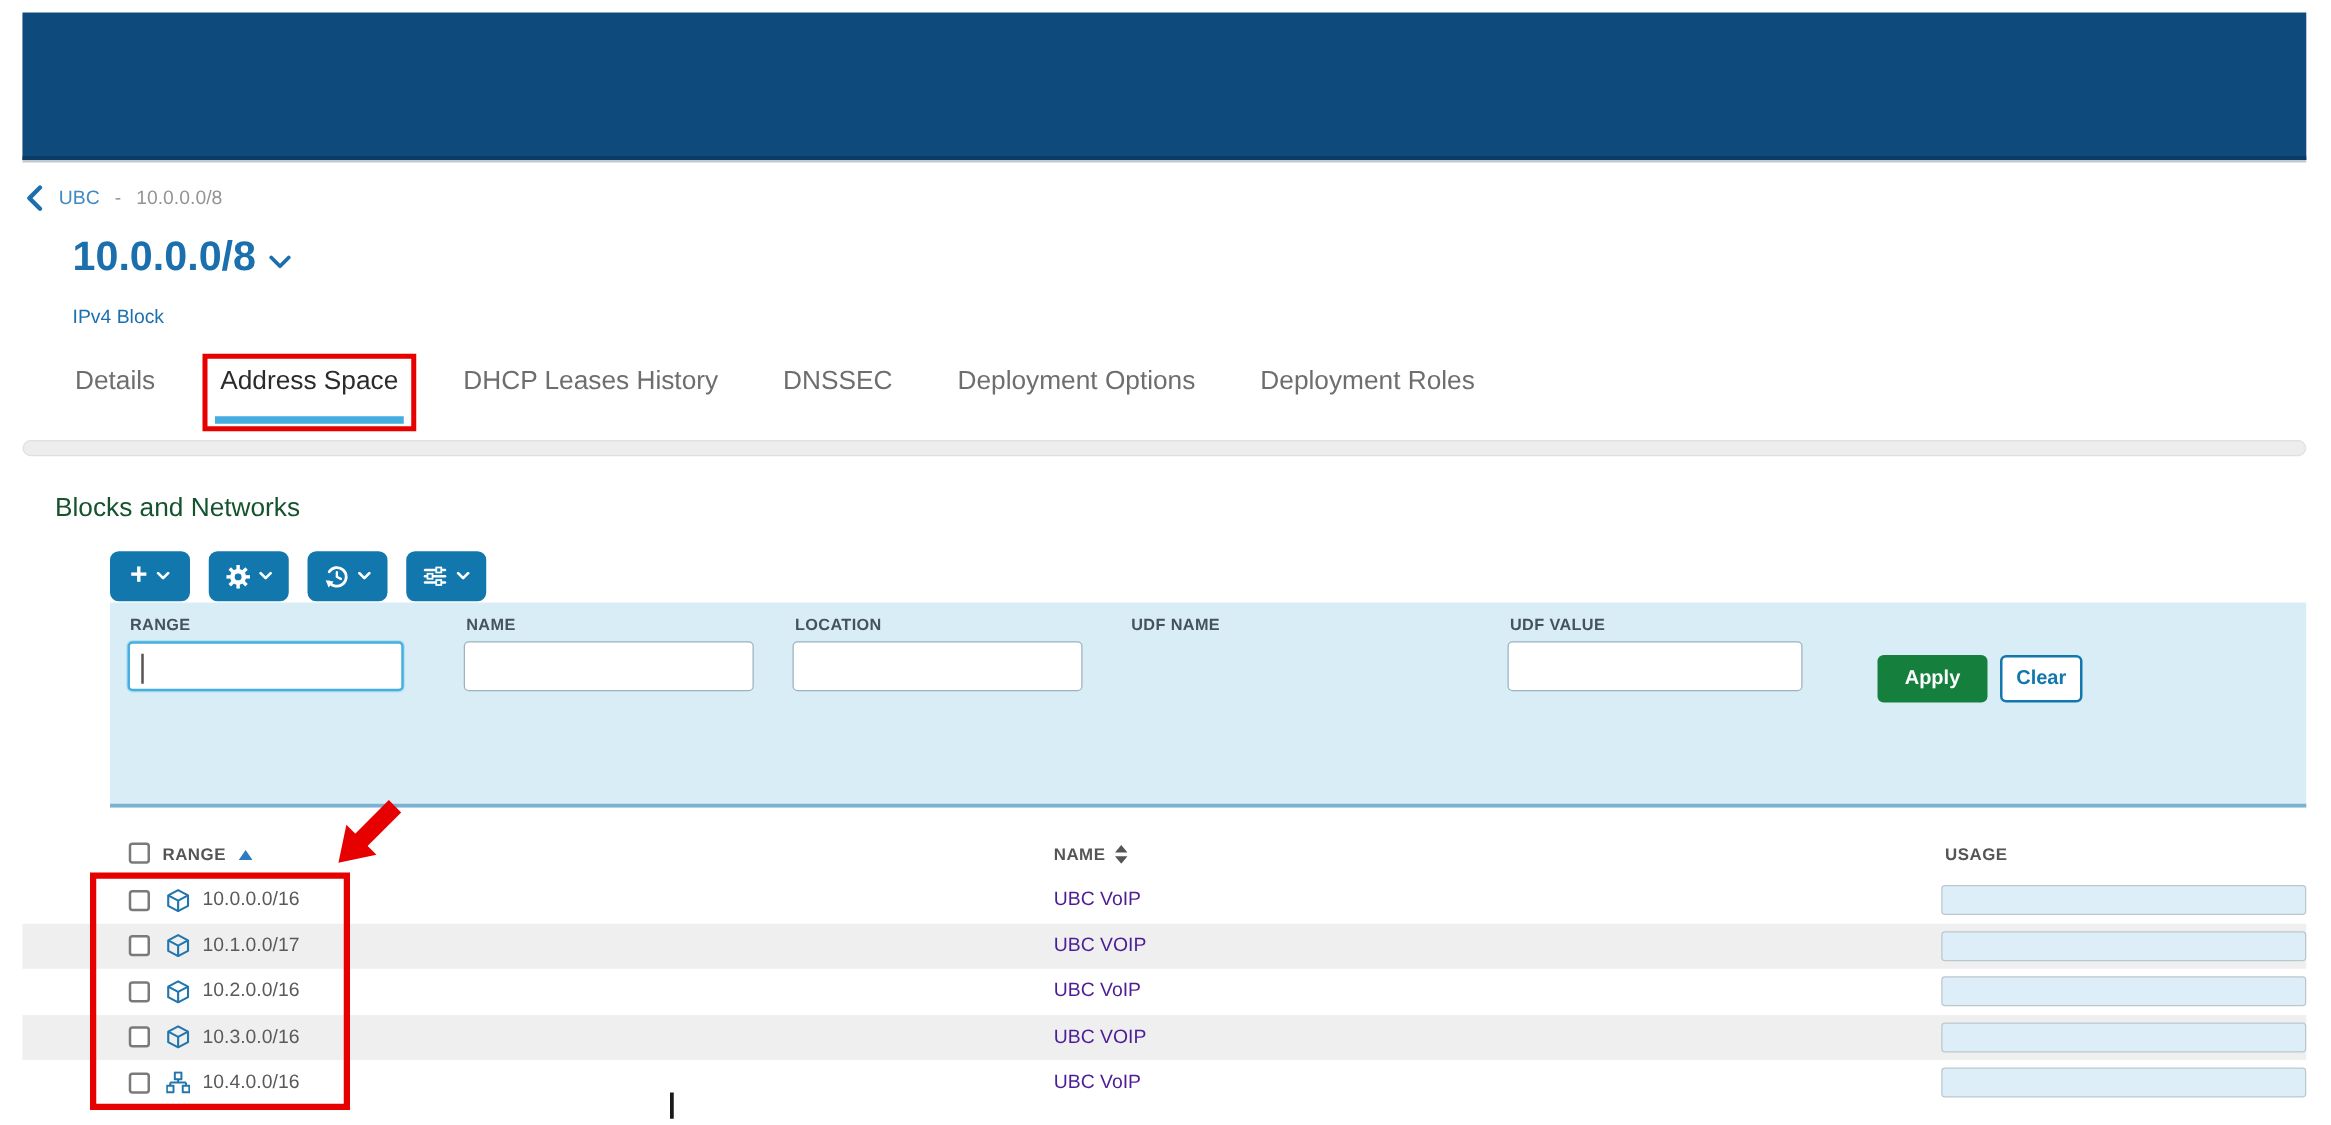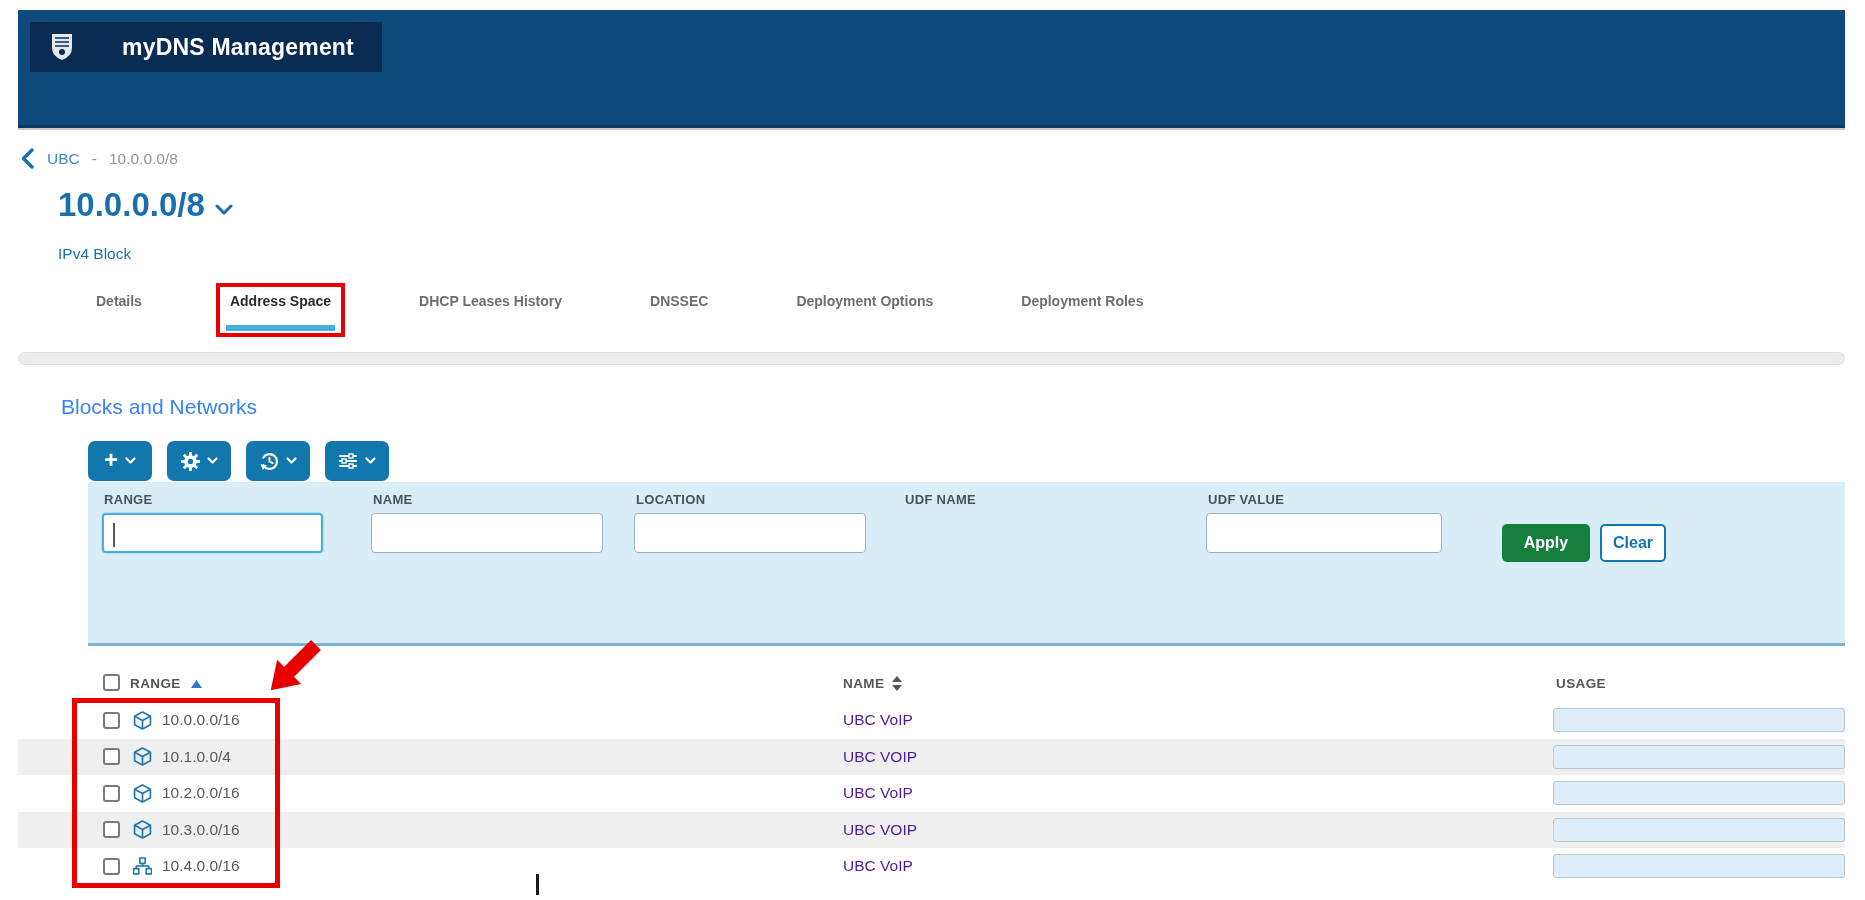--- a/index.html
+++ b/index.html
@@ -21,29 +21,29 @@
   
   .breadcrumb { position:absolute; left:20px; top:148px; display:flex; align-items:center; gap:12px; }
   .bc-parent { color:#4189c2; font-size:15.5px; }
   .bc-sep, .bc-current { color:#949494; font-size:15.5px; }
   .page-title { position:absolute; left:58px; top:186px; display:flex; align-items:center; gap:10px;
                 color:#1b6fad; font-size:33px; font-weight:bold; }
   .page-subtitle { position:absolute; left:58px; top:245px; color:#1b6fad; font-size:15.5px; }
 
   
   .tabs { position:absolute; left:60px; top:293px; display:flex; gap:52px; }
-  .tab { position:relative; color:#6e6e6e; font-size:14px; font-weight:bold; cursor:pointer; white-space:nowrap;margin-left:36px; }
+  .tab { position:relative; color:#6e6e6e; font-size:21px; font-weight:normal; cursor:pointer; white-space:nowrap; }
   .tab.active { color:#2b2b2b; }
   .tab-underline { position:absolute; left:-4px; right:-4px; bottom:-22px; height:6px; background:#45aede; }
   .tab-anno { left:-14px; right:-14px; top:-10px; bottom:-28px; }
   .gray-band { position:absolute; left:18px; top:352px; width:1827px; height:13px;
                background:#ededed; border:1px solid #e0e0e0; border-radius:7px; }
 
   
-  .section-title { position:absolute; left:61px; top:395px; color:#3b82f6; font-size:21px; }
+  .section-title { position:absolute; left:44px; top:395px; color:#14532d; font-size:21px; }
   .toolbar { position:absolute; left:88px; top:441px; display:flex; gap:15px; }
   .tool-btn { width:64px; height:40px; background:#1277ad; border-radius:7px; display:flex;
               align-items:center; justify-content:center; gap:7px; cursor:pointer; }
   .plus-glyph { color:#fff; font-size:24px; font-weight:bold; line-height:1; margin-top:-3px; }
 
   
   .filter-panel { position:absolute; left:88px; top:482px; width:1757px; height:164px;
                   background:#d9edf7; border-bottom:3px solid #7cb1d4; }
   .f-label { position:absolute; color:#44535c; font-size:13px; font-weight:bold; letter-spacing:0.3px; }
   .f-input { position:absolute; height:40px; background:#fff; border:1px solid #9ab3c0; border-radius:4px; }
@@ -81,30 +81,20 @@
   .rows-anno { left:72px; top:698px; width:208px; height:190px; border-width:5px; }
   .arrow-svg { position:absolute; left:248px; top:639px; pointer-events:none; }
   .text-cursor { position:absolute; left:536px; top:874px; width:2.5px; height:21px; background:#1a1a1a; }
 </style>
 </head>
 <body>
 
 <div class="canvas">
 
   <div class="header">
-    <div class="logo-strip">
-      <span class="crest">
-        <svg width="24" height="28" viewBox="0 0 24 28">
-          <path d="M2,1 H22 V15 Q22,23 12,27 Q2,23 2,15 Z" fill="#e4e9ef"></path>
-          <path d="M5,5 H19 M5,9 H19 M5,13 H19" stroke="#0a2c52" stroke-width="1.6" fill="none"></path>
-          <circle cx="12" cy="19" r="3" fill="#0a2c52"></circle>
-        </svg>
-      </span>
-      <span class="app-title">myDNS Management</span>
-    </div>
   </div>
 
   <div class="breadcrumb">
     <span style="display:flex;">
       <svg width="15" height="21" viewBox="0 0 15 21">
           <polyline points="12,2 3.5,10.5 12,19" fill="none" stroke="#1b6fad" stroke-width="3.4" stroke-linecap="round" stroke-linejoin="round"></polyline>
         </svg>
     </span>
     <span class="bc-parent">UBC</span>
     <span class="bc-sep">-</span>
@@ -257,21 +247,21 @@
         </span>
       <span class="cell c-icon">
         <svg width="19" height="19" viewBox="0 0 18 18">
             <g fill="none" stroke="#2176ae" stroke-width="1.6" stroke-linejoin="round">
               <polygon points="9,1 16.5,5 16.5,13 9,17 1.5,13 1.5,5"></polygon>
               <polyline points="1.5,5 9,9 16.5,5"></polyline>
               <line x1="9" y1="9" x2="9" y2="17"></line>
             </g>
           </svg>
       </span>
-      <span class="cell c-range">10.1.0.0/4</span>
+      <span class="cell c-range">10.1.0.0/17</span>
       <span class="cell c-name">UBC VOIP</span>
       <span class="cell c-usage">
           <span class="usage-track"><span class="usage-fill" style="width: 15%;"></span></span>
         </span>
     </div>
 
     <div class="trow">
       <span class="cell c-check">
           <span class="checkbox"></span>
         </span>

